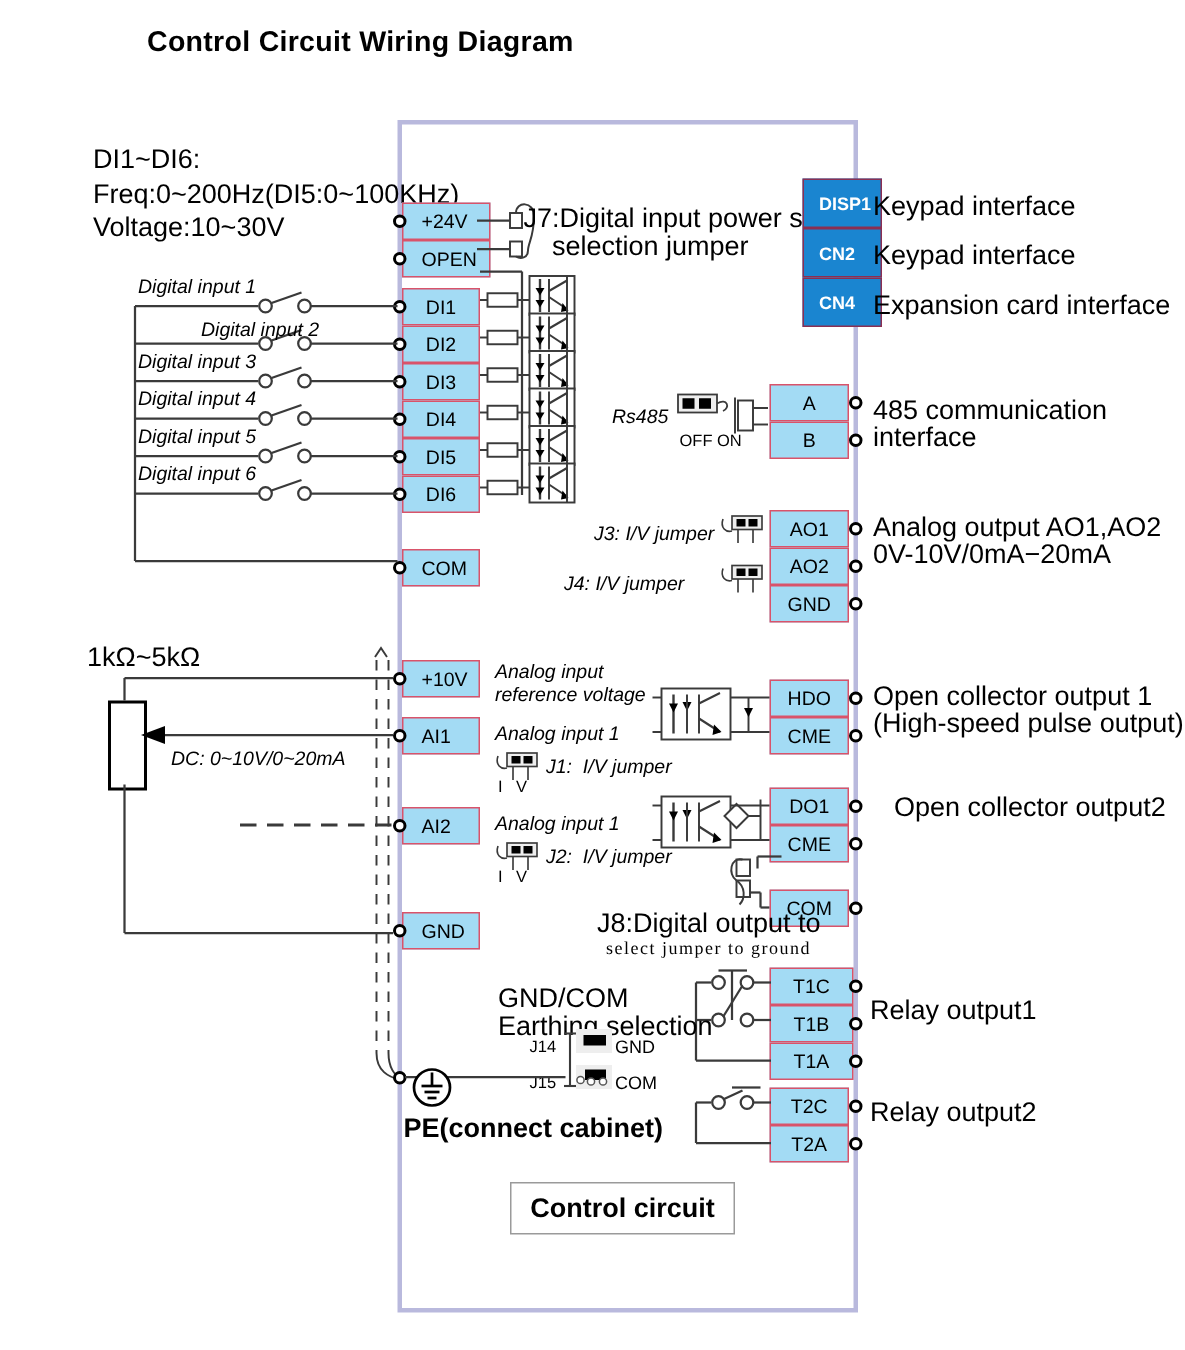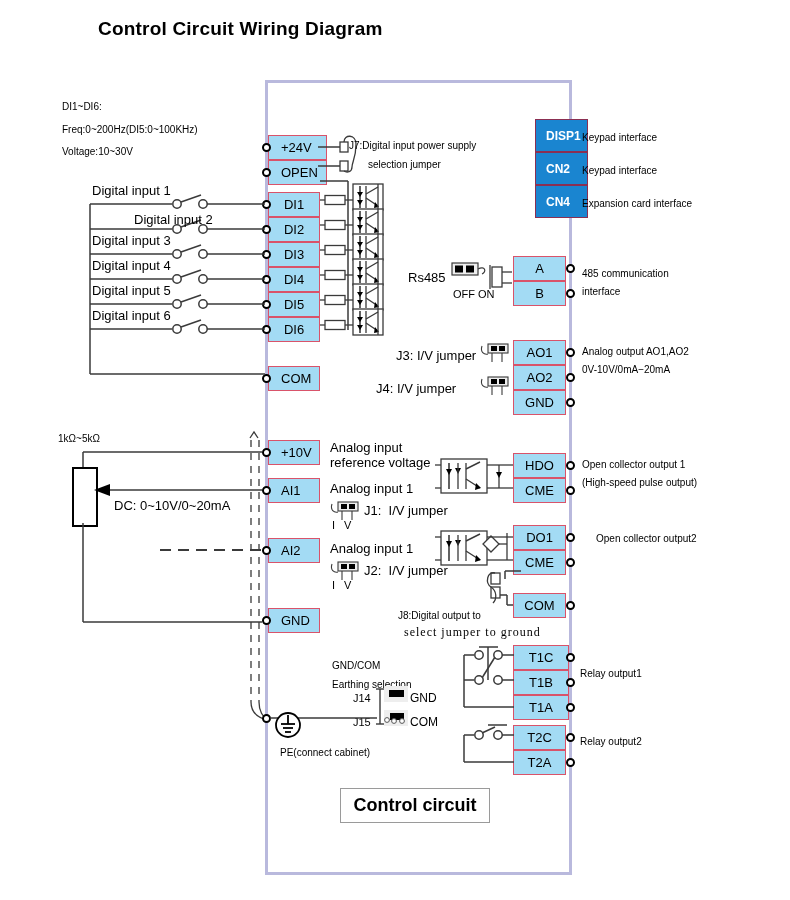--- a/index.html
+++ b/index.html
@@ -19,22 +19,22 @@
   .tb.ctr{justify-content:center;}
   .tbgroup{position:absolute;}
   
   .cn{box-sizing:border-box;border:1px solid #8b2f52;background:#1a85d0;
       color:#fff;font-size:12px;font-weight:bold;height:33px;
       display:flex;align-items:center;padding-left:10px;}
   
   .pin{width:9px;height:9px;border-radius:50%;border:2.2px solid #000;
        background:#fff;box-sizing:border-box;}
   
-  .txt{font-size:13px;line-height:16px;white-space:pre;}
-  .txt14{font-size:10px;line-height:17px;white-space:pre;}
+  .txt{font-size:13px;line-height:16px;white-space:pre;font-style:italic;}
+  .txt14{font-size:18px;line-height:17px;white-space:pre;}
   .txt12{font-size:12px;line-height:15px;white-space:pre;}
   .txt11{font-size:11px;line-height:14px;white-space:pre;}
   .mono{font-family:"Liberation Serif","DejaVu Serif",serif;font-size:12px;letter-spacing:1px;}
   
   #ccbox{left:340px;top:788px;width:148px;height:33px;border:1.5px solid #9a9a9a;
          display:flex;align-items:center;justify-content:center;
          font-size:18px;font-weight:bold;background:#fff;}
   
   #pot{left:72px;top:467px;width:22px;height:56px;border:2.5px solid #000;background:#fff;}
   svg{display:block;overflow:visible;}
@@ -496,17 +496,17 @@
   <svg class="abs" style="left:265px;top:710px;" width="120" height="32">
     <line x1="5" y1="8" x2="112" y2="8" stroke="#3a3a3a" stroke-width="1.5"></line>
   </svg>
   <svg class="abs" style="left:272px;top:709px;" width="32" height="32">
     <circle cx="16" cy="16" r="12" fill="#fff" stroke="#000" stroke-width="1.8"></circle>
     <line x1="16" y1="6" x2="16" y2="15" stroke="#000" stroke-width="1.8"></line>
     <line x1="9" y1="15" x2="23" y2="15" stroke="#000" stroke-width="1.8"></line>
     <line x1="11" y1="19" x2="21" y2="19" stroke="#000" stroke-width="1.8"></line>
     <line x1="13" y1="23" x2="19" y2="23" stroke="#000" stroke-width="1.8"></line>
   </svg>
-  <div class="abs txt14" style="left:280px;top:744px;">PE(connect cabinet)</div>
+  <div class="abs txt14" style="left:269px;top:744px;font-weight:bold;">PE(connect cabinet)</div>
 
   <div class="abs" id="ccbox">Control circuit</div>
 
 </div>
 
 </body></html>

